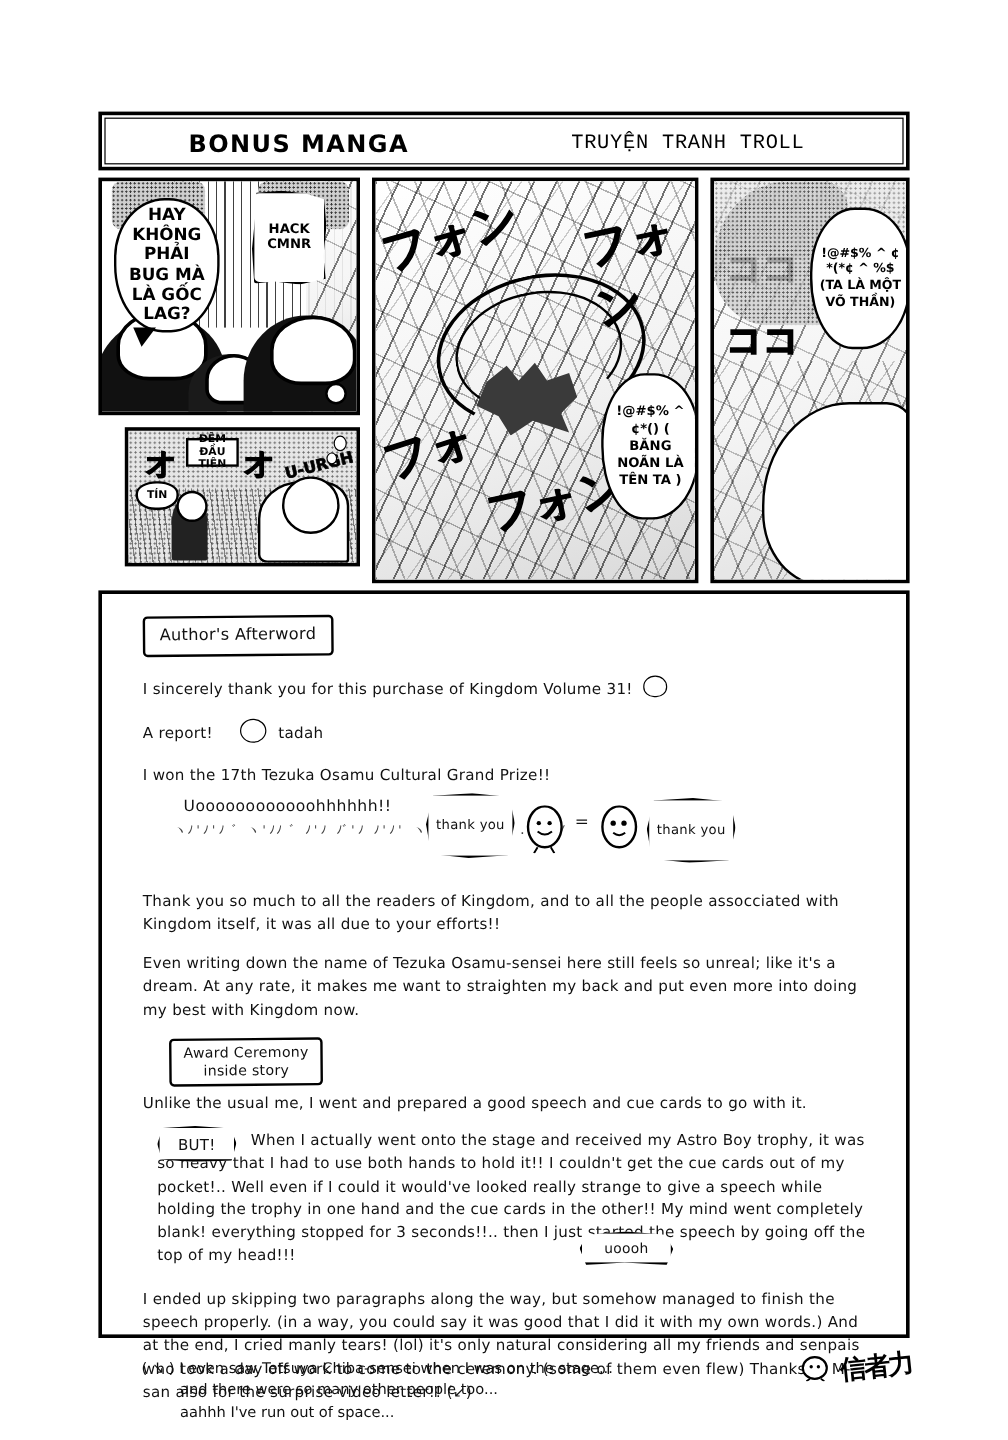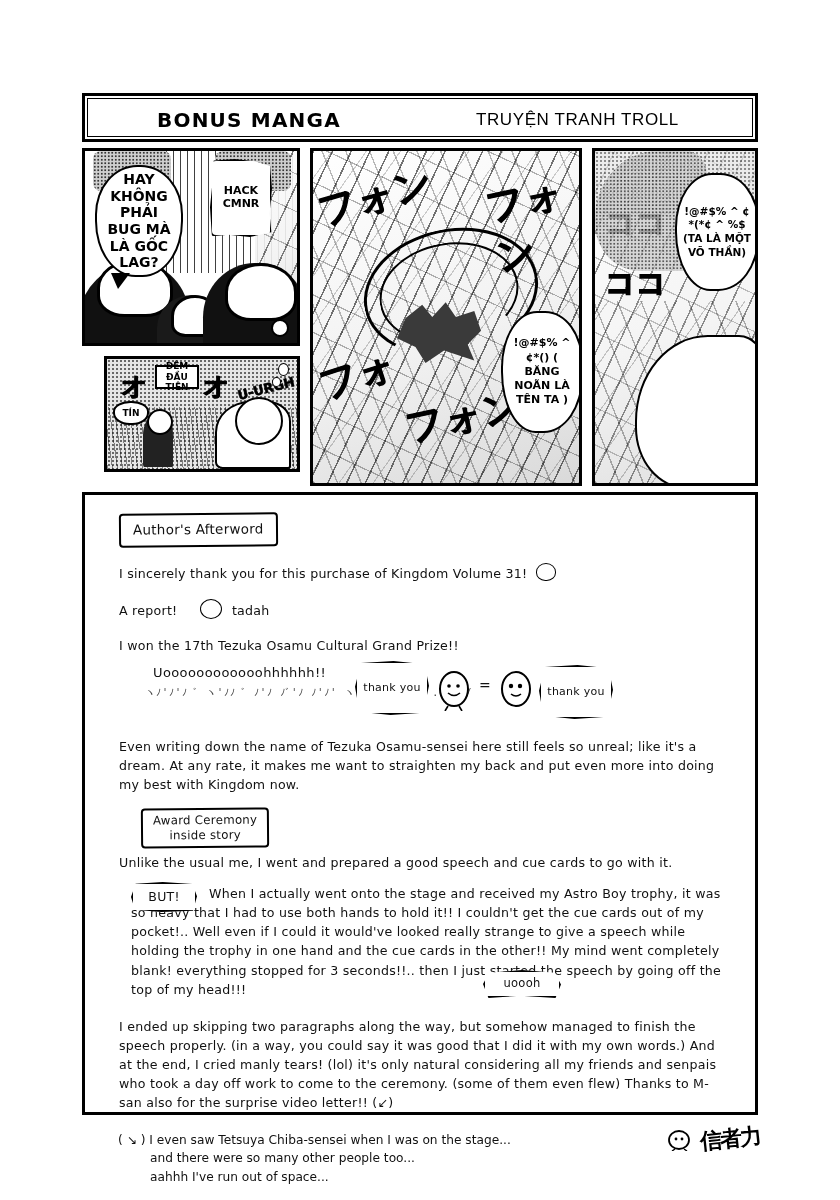--- a/index.html
+++ b/index.html
@@ -20,21 +20,21 @@
   .header-banner .hb-inner{
     position:absolute;inset:2px;border:1px solid #000;box-sizing:border-box;
   }
   .hb-title{
     position:absolute;left:72px;top:12px;
     font-family:"DejaVu Sans", sans-serif;
     font-size:20px;font-weight:700;letter-spacing:1.2px;
   }
   .hb-sub{
     position:absolute;left:391px;top:14px;
-    font-family:Liberation Sans, sans-serif;
+    font-family:Liberation Mono, monospace;
     font-size:17px;letter-spacing:.6px;
   }
 
   
   .strip{position:absolute;left:82px;top:148px;width:676px;height:338px;}
 
   .panel{position:absolute;border:3px solid #000;box-sizing:border-box;background:#fff;overflow:hidden;}
 
   
   .p-topleft{left:0;top:0;width:218px;height:198px;}
@@ -320,20 +320,21 @@
           <svg viewBox="0 0 34 40" width="34" height="40" aria-hidden="true">
             <ellipse cx="17" cy="18" rx="14" ry="17" fill="#fff" stroke="#000" stroke-width="2"></ellipse>
             <circle cx="12" cy="15" r="2.2" fill="#000"></circle>
             <circle cx="21" cy="15" r="2.2" fill="#000"></circle>
             <path d="M12 23 q5 4 10 0" stroke="#000" stroke-width="1.6" fill="none"></path>
           </svg>
         </div>
         <div class="thankbub" style="left:420px;top:4px;">thank you</div>
       </div>
 
+      <p style="margin-top:6px;">Thank you so much to all the readers of Kingdom, and to all the people assocciated with Kingdom itself, it was all due to your efforts!!</p>
 
       <p>Even writing down the name of Tezuka Osamu-sensei here still feels so unreal; like it's a dream. At any rate, it makes me want to straighten my back and put even more into doing my best with Kingdom now.</p>
 
       <div style="margin:0 0 4px 22px;">
         <span class="tagbox small">
           <span>Award Ceremony</span><br>
           <span>inside story</span>
         </span>
       </div>
 

